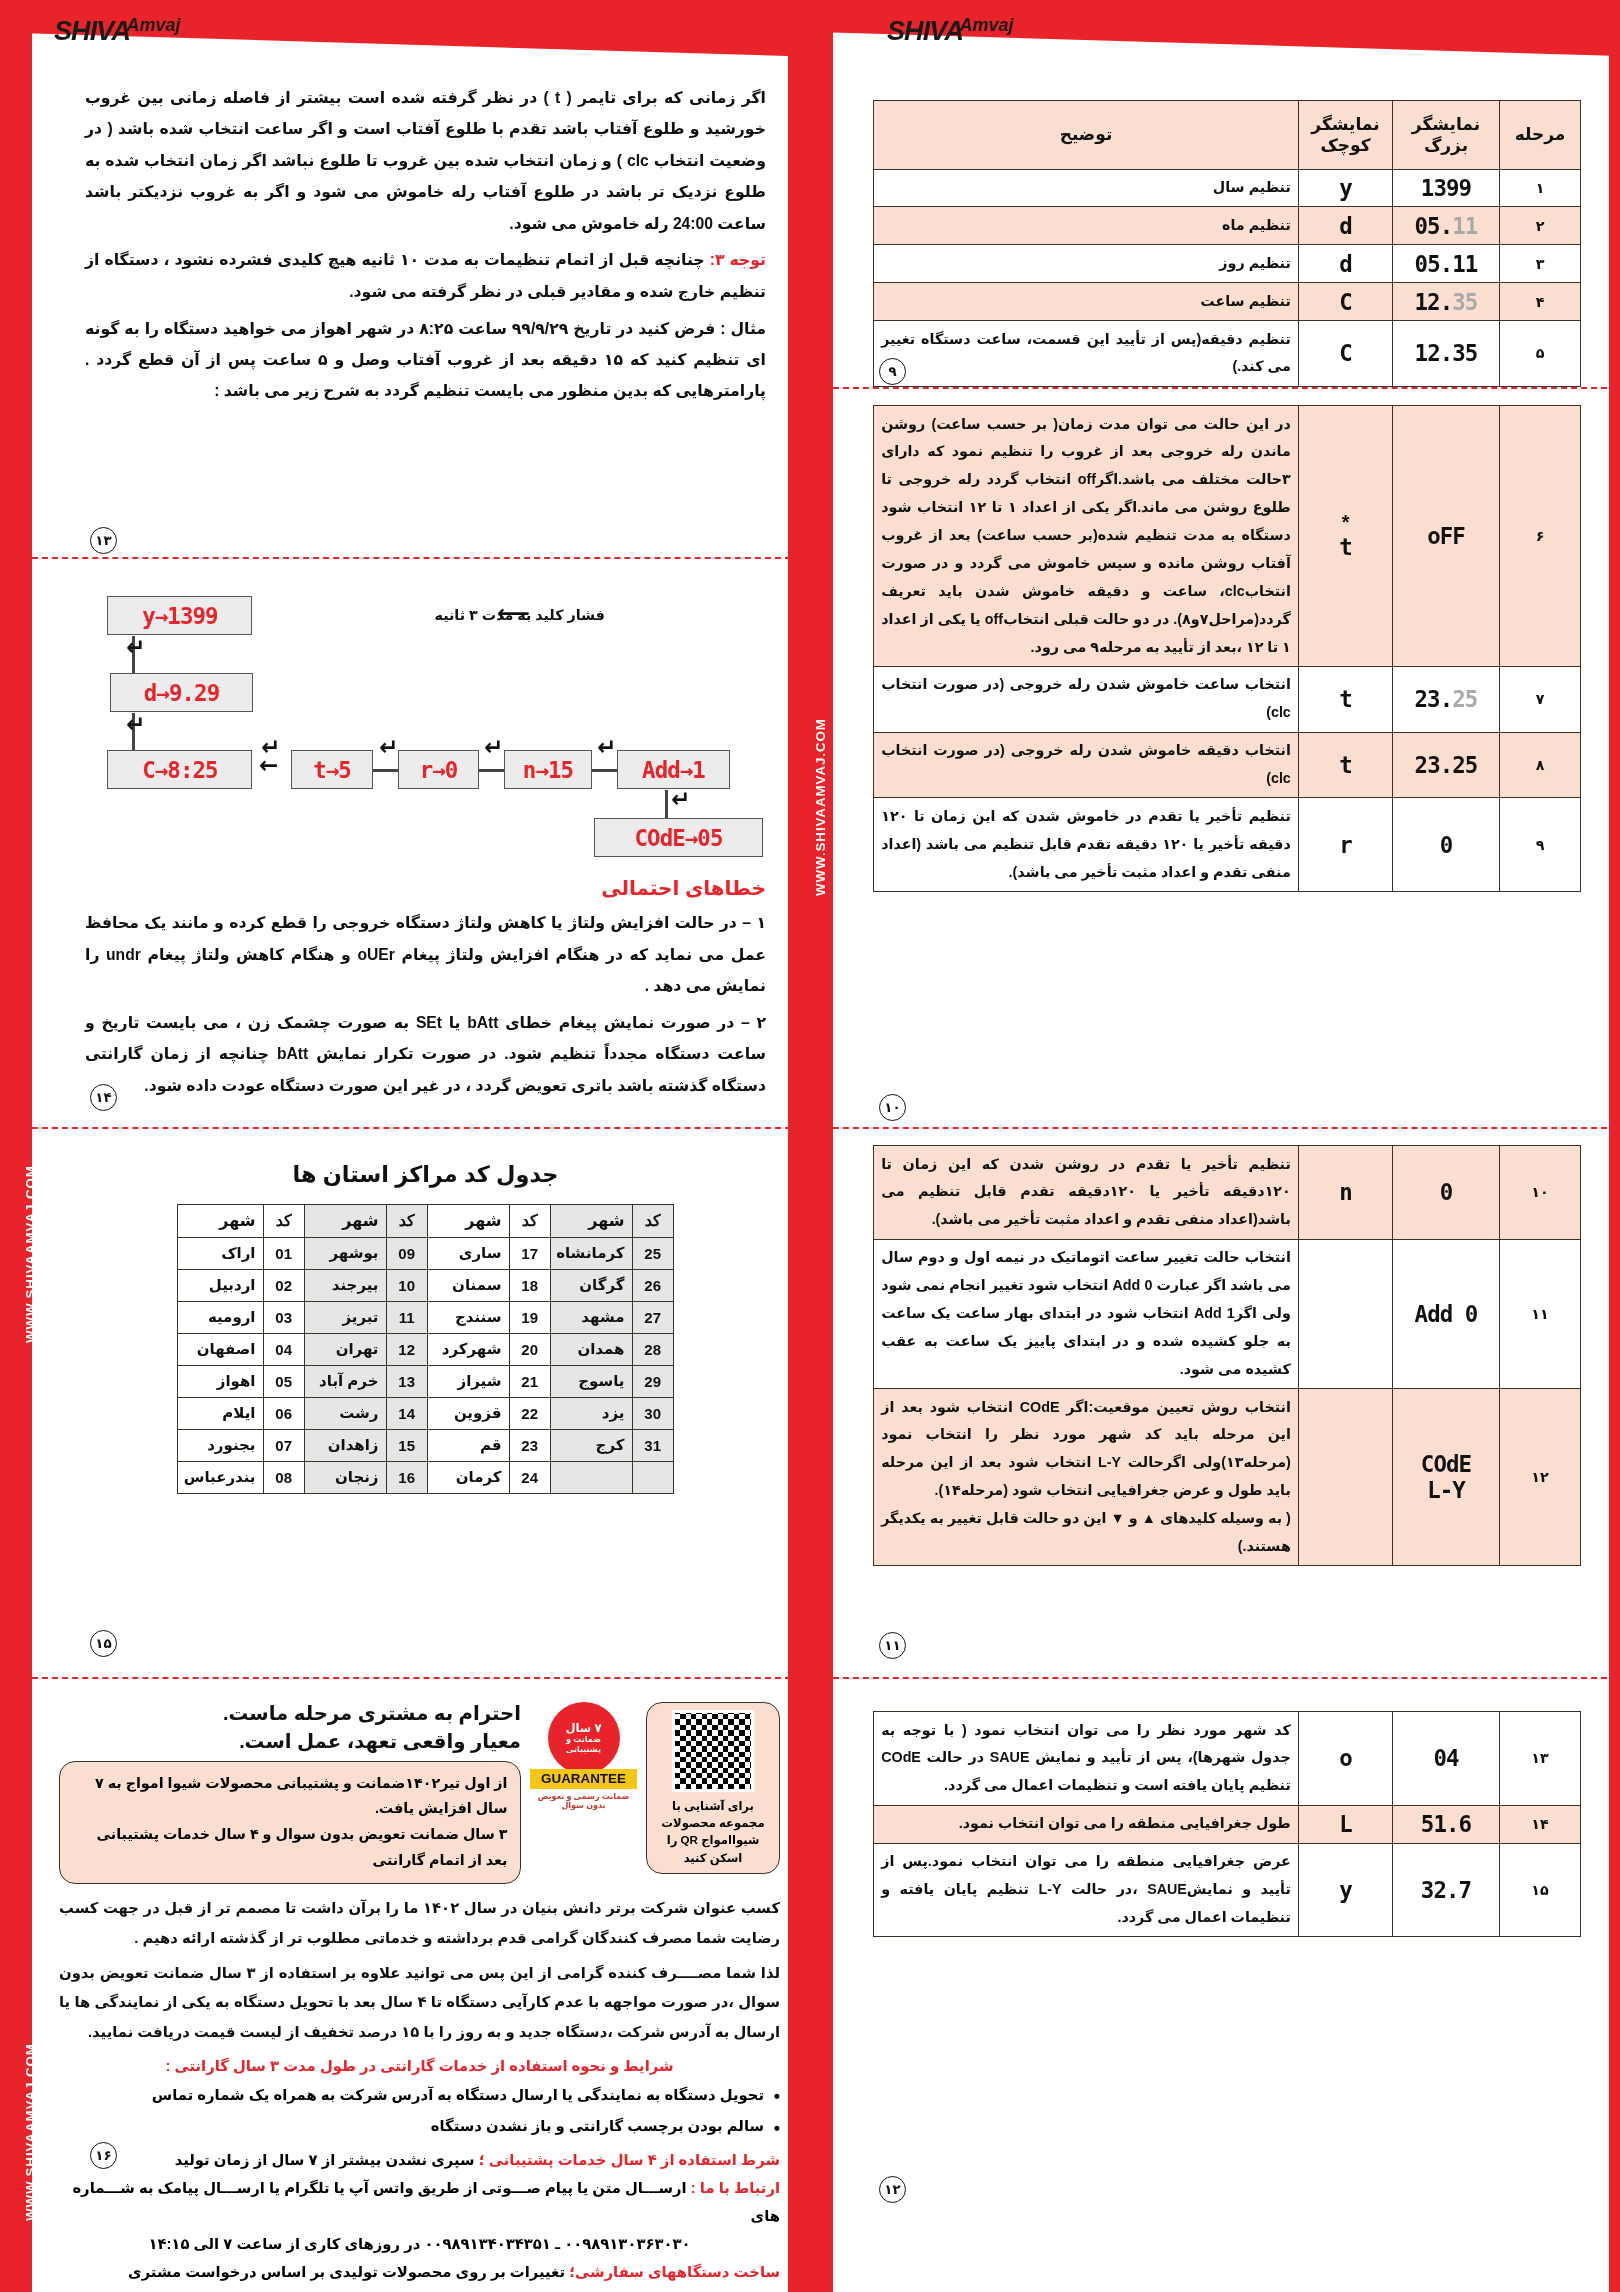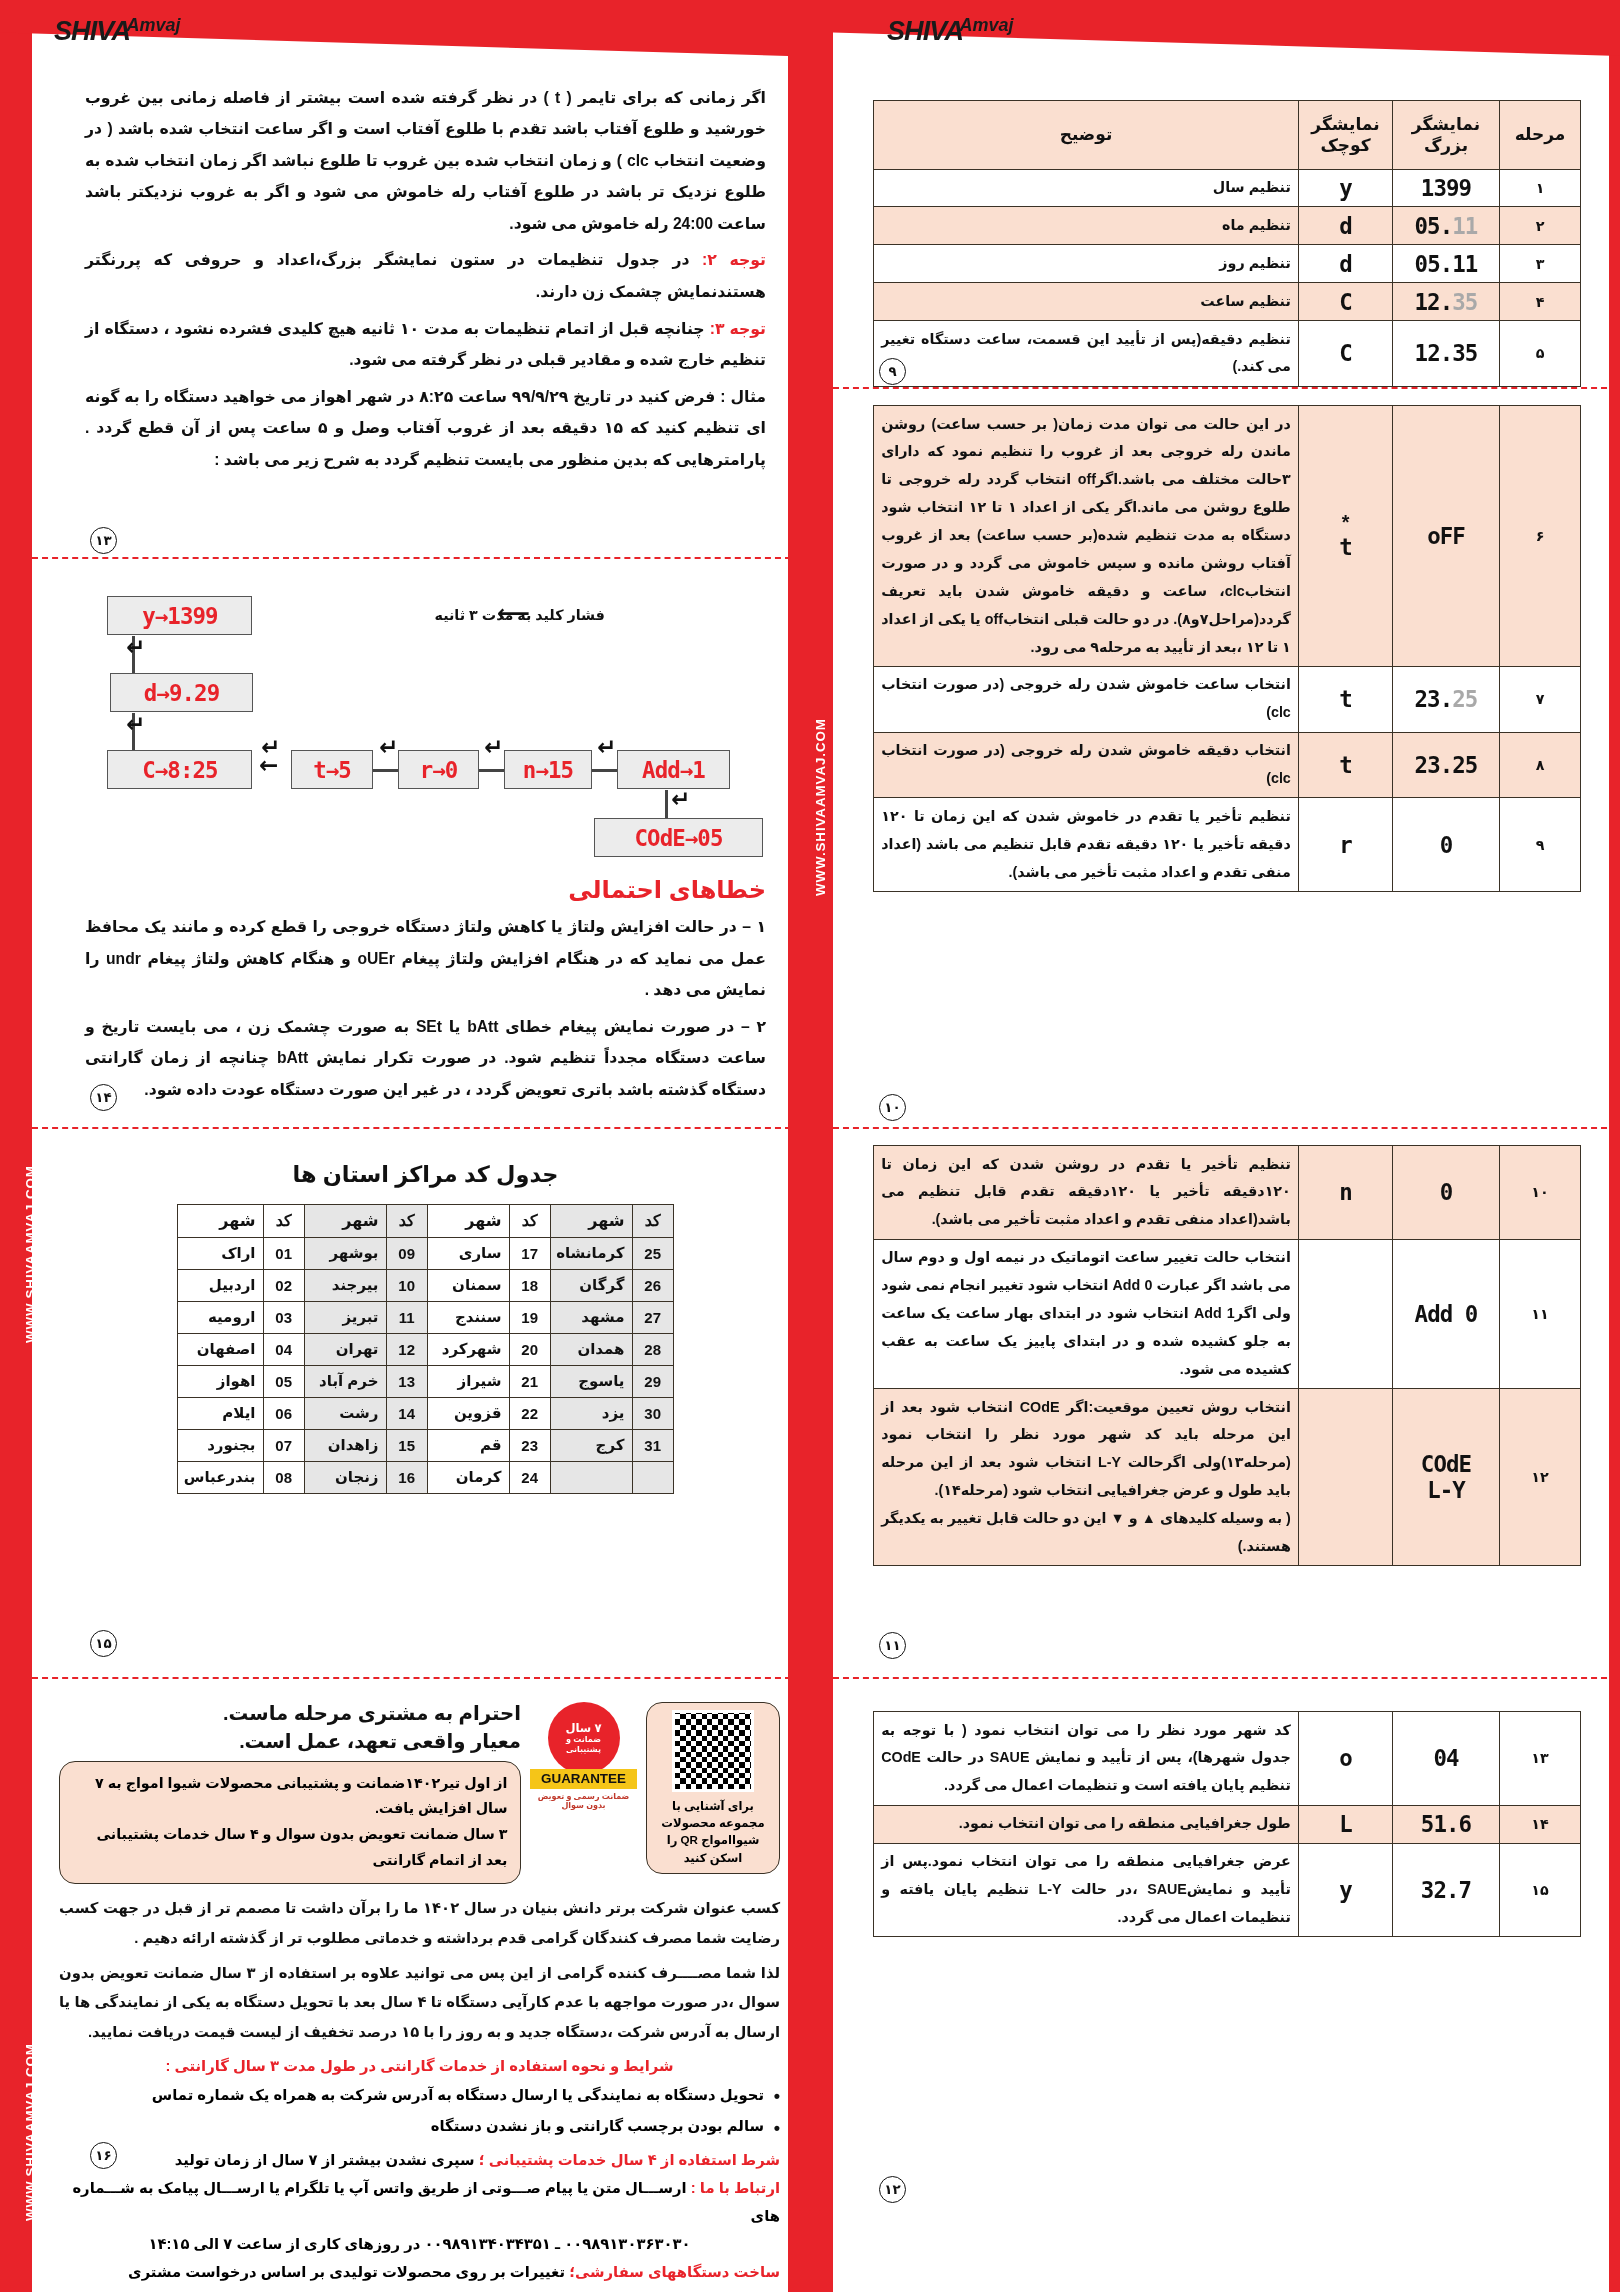--- a/index.html
+++ b/index.html
@@ -226,24 +226,20 @@
   <div class="logo" style="left:54px;">
     <span class="shiva">SHIVA</span><span class="amvaj">Amvaj</span>
   </div>
   <div class="logo" style="left:887px;">
     <span class="shiva">SHIVA</span><span class="amvaj">Amvaj</span>
   </div>
 
   <div class="panel ptext" style="left:85px; top:82px; width:681px;">
     <p>اگر زمانی که برای تایمر ( t ) در نظر گرفته شده است بیشتر از فاصله زمانی بین غروب خورشید و طلوع آفتاب باشد تقدم با طلوع آفتاب است و اگر ساعت انتخاب شده باشد ( در وضعیت انتخاب clc ) و زمان انتخاب شده بین غروب تا طلوع نباشد اگر زمان انتخاب شده به طلوع نزدیک تر باشد در طلوع آفتاب رله خاموش می شود و اگر به غروب نزدیکتر باشد ساعت 24:00 رله خاموش می شود.</p>
     <p>
-      <span class="red">توجه ۲:</span>
-      <span>در جدول تنظیمات در ستون نمایشگر بزرگ،اعداد و حروفی که پررنگتر هستندنمایش چشمک زن دارند.</span>
-    </p>
-    <p>
       <span class="red">توجه ۳:</span>
       <span>چنانچه قبل از اتمام تنظیمات به مدت ۱۰ ثانیه هیچ کلیدی فشرده نشود ، دستگاه از تنظیم خارج شده و مقادیر قبلی در نظر گرفته می شود.</span>
     </p>
     <p>مثال : فرض کنید در تاریخ ۹۹/۹/۲۹ ساعت ۸:۲۵ در شهر اهواز می خواهید دستگاه را به گونه ای تنظیم کنید که ۱۵ دقیقه بعد از غروب آفتاب وصل و ۵ ساعت پس از آن قطع گردد . پارامترهایی که بدین منظور می بایست تنظیم گردد به شرح زیر می باشد :</p>
   </div>
   <div class="pgnum" style="left:90px; top:527px;">۱۳</div>
 
   <div class="dash-h" style="left:32px; top:557px; width:759px;"></div>
 
   <div class="fc" style="left:85px; top:591px; width:690px; height:242px;">
@@ -276,21 +272,21 @@
     <div class="fcarrow" style="left:512px; top:143px;">↵</div>
 
     <div class="fcbox" style="left:532px; top:159px; width:113px; height:39px;">Add→1</div>
     <div class="fcline" style="left:580px; top:199px; width:2.7px; height:30px;"></div>
     <div class="fcarrow" style="left:586px; top:195px;">↵</div>
 
     <div class="fcbox" style="left:509px; top:227px; width:169px; height:39px;">COdE→05</div>
   </div>
 
   <div class="panel" style="left:85px; top:876px; width:681px;">
-    <div class="red" style="font-size:24px; font-weight:bold; text-align:right; direction:rtl; margin-bottom:7.2px;">خطاهای احتمالی</div>
+    <div class="red" style="font-size:20px; font-weight:bold; text-align:right; direction:rtl; margin-bottom:7.2px;">خطاهای احتمالی</div>
     <div class="ptext">۱ – در حالت افزایش ولتاژ یا کاهش ولتاژ دستگاه خروجی را قطع کرده و مانند یک محافظ عمل می نماید که در هنگام افزایش ولتاژ پیغام oUEr و هنگام کاهش ولتاژ پیغام undr را نمایش می دهد .</div>
     <div class="ptext" style="margin-top:5.4px;">۲ – در صورت نمایش پیغام خطای bAtt یا SEt به صورت چشمک زن ، می بایست تاریخ و ساعت دستگاه مجدداً تنظیم شود. در صورت تکرار نمایش bAtt چنانچه از زمان گارانتی دستگاه گذشته باشد باتری تعویض گردد ، در غیر این صورت دستگاه عودت داده شود.</div>
   </div>
   <div class="pgnum" style="left:90px; top:1084px;">۱۴</div>
 
   <div class="dash-h" style="left:32px; top:1127px; width:759px;"></div>
 
   <div class="panel" style="left:85px; top:1161px; width:681px;">
     <div style="text-align:center; direction:rtl; font-size:22.4px; font-weight:bold; color:#111; margin-bottom:16px;">جدول کد مراکز استان ها</div>
     <table class="city">

